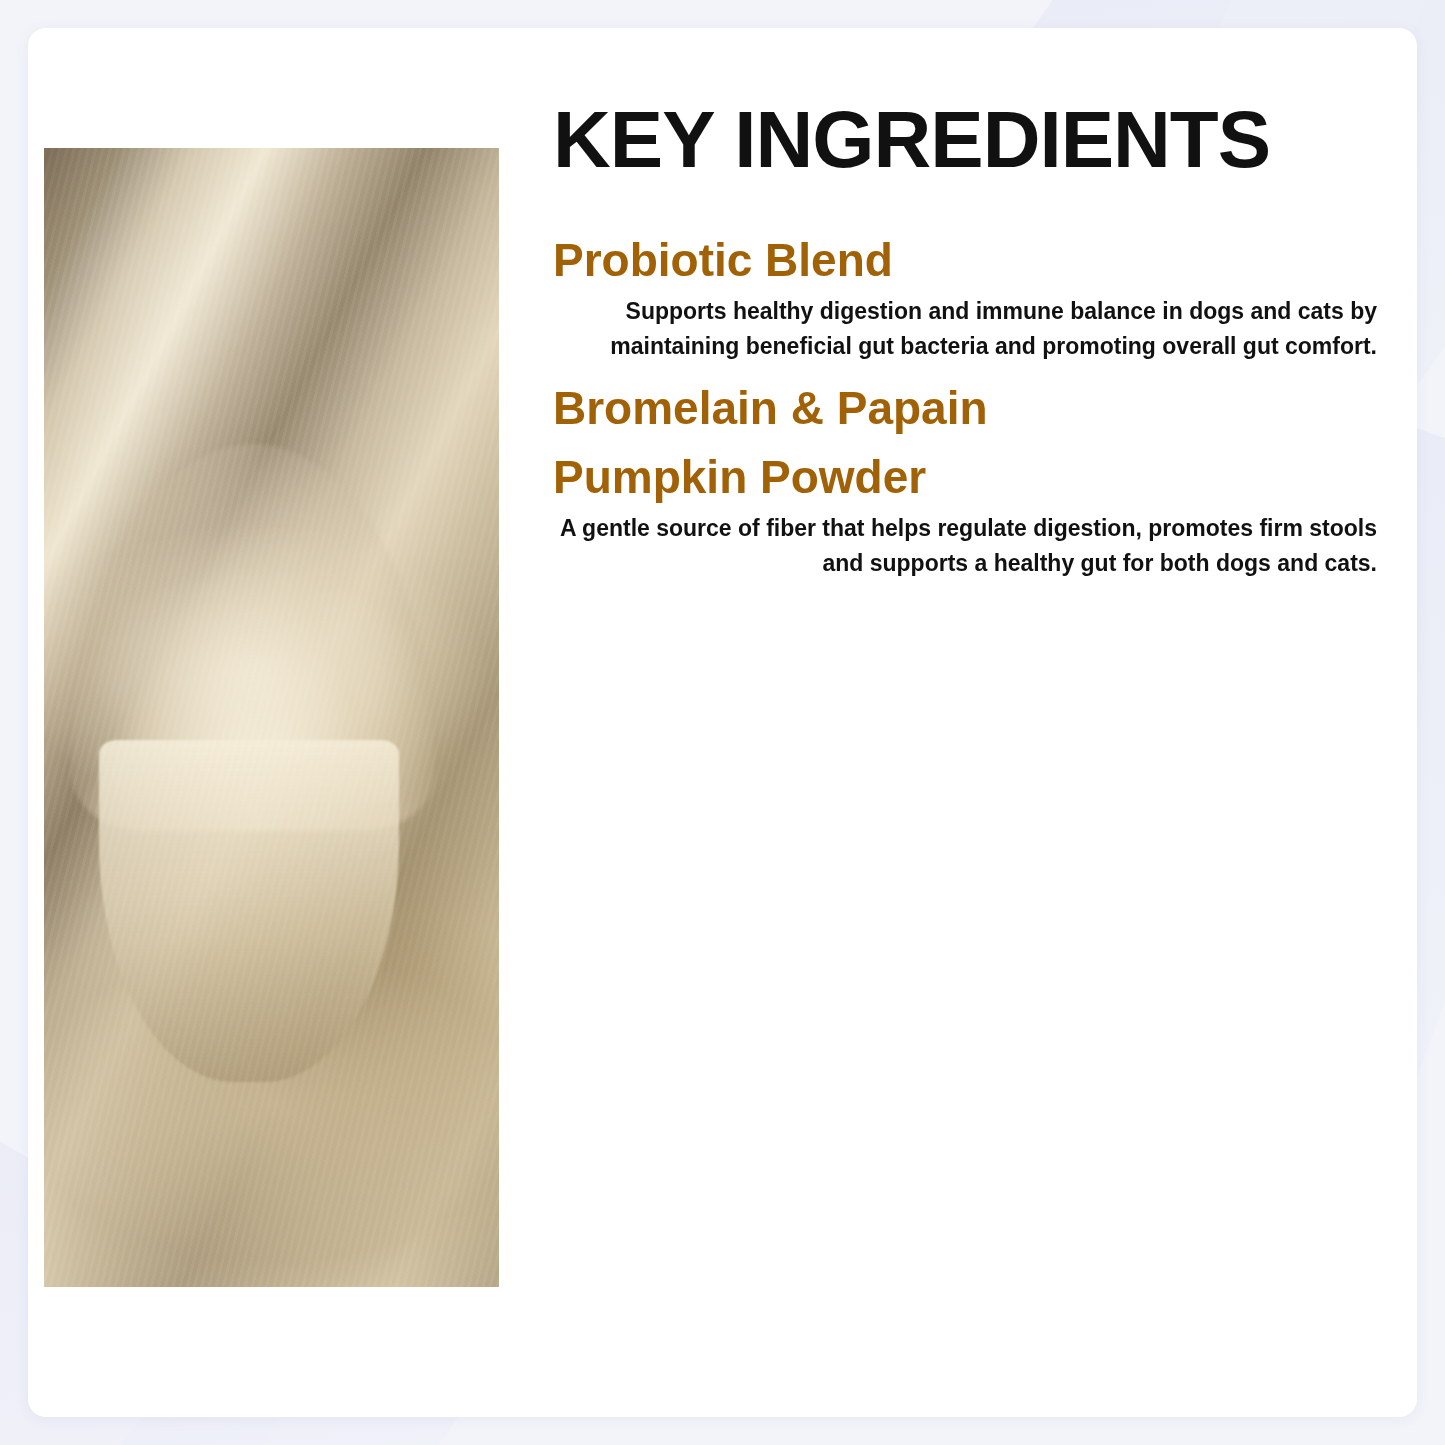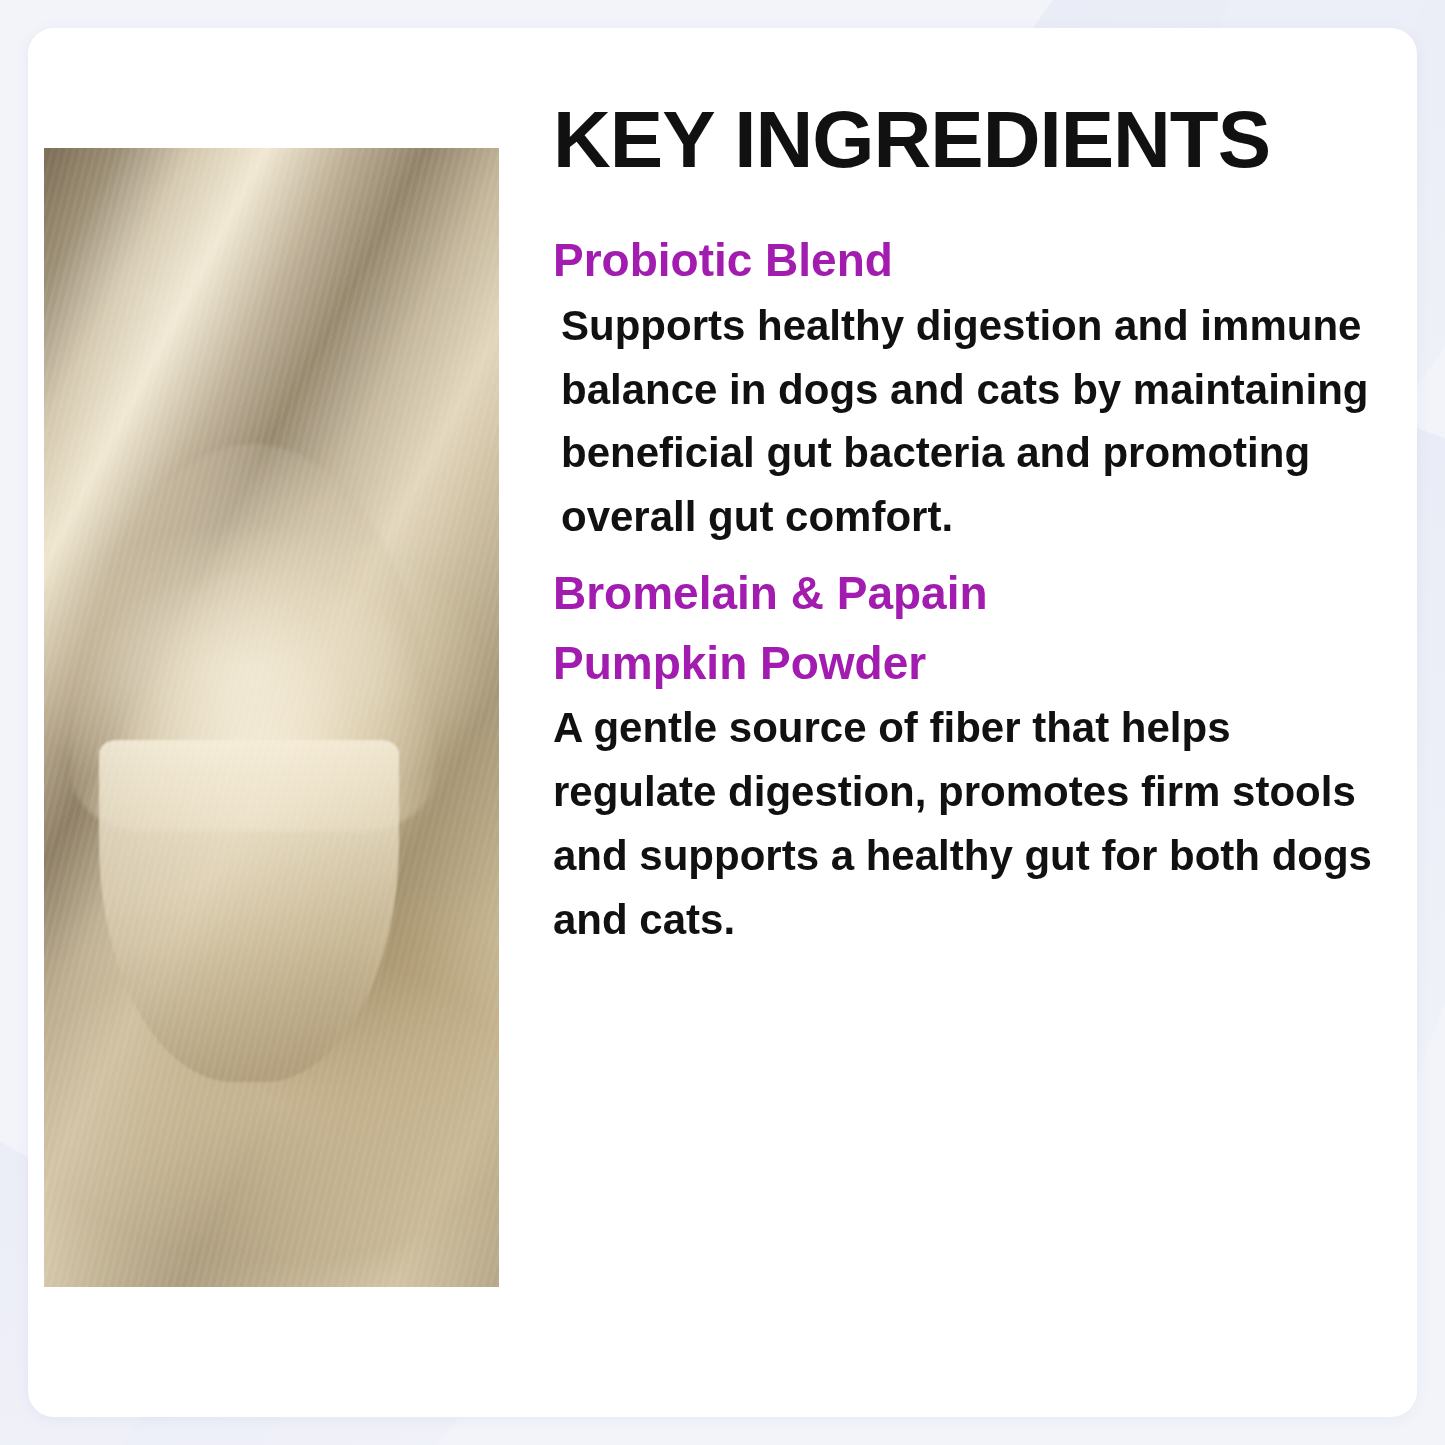--- a/index.html
+++ b/index.html
@@ -72,21 +72,21 @@
   }
 
   
   .card {
     position: absolute;
     left: 28px;
     top: 28px;
     width: 1389px;
     height: 1389px;
     background: #ffffff;
-    border-radius: 26px;
+    border-radius: 18px;
     box-shadow: 0 2px 14px rgba(90, 95, 140, 0.07);
     overflow: hidden;
     display: flex;
     flex-direction: row;
   }
 
   
   .image-col {
     position: absolute;
     left: 16px;
@@ -173,29 +173,30 @@
   .ingredient {
     margin-top: 20px;
   }
   .ingredient.first { margin-top: 56px; }
 
   .ing-name {
     margin: 0 0 8px 0;
     font-size: 46px;
     line-height: 1.08;
     font-weight: 700;
-    color: #a21caf;
+    color: #a16207;
   }
   .ing-desc {
     margin: 0;
-    font-size: 42px;
+    font-size: 23px;
     line-height: 1.52;
     font-weight: 700;
     color: #111111;
     max-width: 840px;
+    text-align: right;
   }
   .ing-desc.indent { padding-left: 8px; }
 </style>
 </head>
 <body>
 
 <div class="poster">
 
   <div class="bg-shape s1"></div>
   <div class="bg-shape s5"></div>

